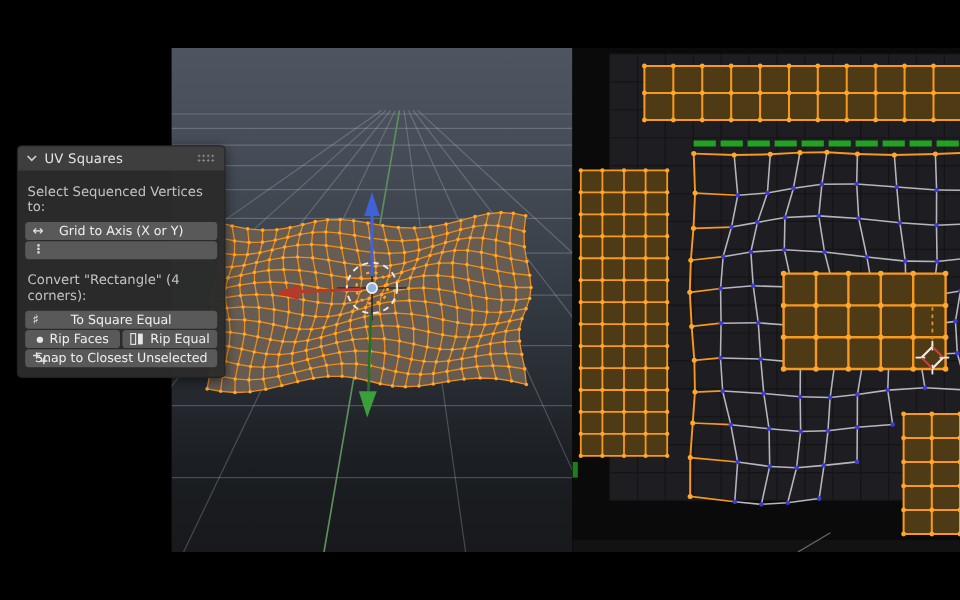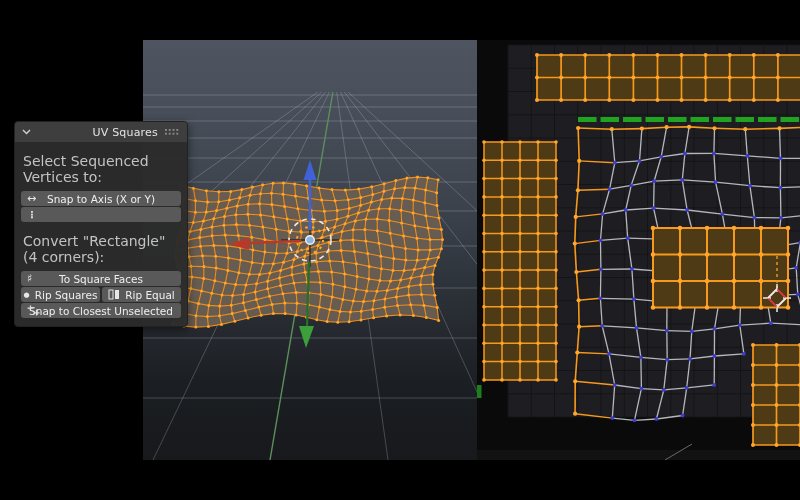--- a/index.html
+++ b/index.html
@@ -13,26 +13,26 @@
     background:linear-gradient(180deg,#4e5560 0%,#49505b 14%,#3b424c 40%,#2b3037 62%,#1b1e22 82%,#17191c 100%);}
   #viewport3d svg, #uv-editor svg{position:absolute;left:0;top:0;}
 
   #uv-editor{position:absolute;left:477px;top:40px;width:323px;height:420px;background:#0a0a0a;}
 
   
   #panel{position:absolute;left:14px;top:121px;width:174px;z-index:5;
     background:rgba(43,43,43,0.97);border-radius:4px;border:1px solid #222;
     box-shadow:0 3px 10px rgba(0,0,0,.5);box-sizing:border-box;color:#d8d8d8;}
   .panel-header{height:20px;background:#3e3e3e;border-radius:3px 3px 0 0;
-    display:flex;align-items:center;padding:0 7px;gap:6px;text-align:right;}
+    display:flex;align-items:center;padding:0 7px;gap:6px;}
   .panel-title{font-size:11px;color:#e4e4e4;flex:1;letter-spacing:.2px;}
   .grip{width:16px;height:8px;
     background-image:radial-gradient(circle,#979797 0.9px,transparent 1.05px);
     background-size:3.8px 3.8px;background-position:0 0;opacity:.85;}
-  .panel-label{margin:11px 8px 6px 8px;font-size:14px;color:#c3c3c3;}
+  .panel-label{margin:11px 8px 6px 8px;font-size:11px;color:#c3c3c3;}
   .pbtn{margin:0 6px 1px 6px;height:15px;background:#595959;border-radius:3px;
     position:relative;display:flex;align-items:center;justify-content:center;
     font-size:10.5px;color:#efefef;cursor:default;}
   .pbtn .btn-icon{position:absolute;left:6px;display:flex;align-items:center;color:#e6e6e6;}
   .btn-duo{display:flex;gap:2px;margin:0 6px 1px 6px;}
   .btn-duo .pbtn{flex:1;margin:0;gap:5px;}
   .btn-duo .pbtn .btn-icon{position:static;}
   .panel-pad-bottom{height:7px;}
   .glyph-arrow{font-size:11px;}
   .glyph-dots{font-size:10px;font-weight:bold;letter-spacing:0;}
@@ -1044,38 +1044,38 @@
       <polyline points="1,1 4.5,4.6 8,1" stroke="#cfcfcf" stroke-width="1.4" fill="none"></polyline>
     </svg>
     <span class="panel-title">UV Squares</span>
     <div class="grip"></div>
   </div>
 
   <div class="panel-label">Select Sequenced Vertices to:</div>
 
   <div class="pbtn">
     <span class="btn-icon glyph-arrow">↔</span>
-    <span>Snap to Axis (X or Y)</span>
+    <span>Grid to Axis (X or Y)</span>
   </div>
   <div class="pbtn">
     <span class="btn-icon glyph-dots">⋮</span>
   </div>
 
   <div class="panel-label">Convert "Rectangle" (4 corners):</div>
 
   <div class="pbtn">
     <span class="btn-icon glyph-sharp">♯</span>
-    <span>To Square Faces</span>
+    <span>To Square Equal</span>
   </div>
 
 
   <div class="btn-duo">
     <div class="pbtn">
       <span class="btn-icon glyph-dot">●</span>
-      <span>Rip Squares</span>
+      <span>Rip Faces</span>
     </div>
     <div class="pbtn">
       <span class="btn-icon">
         <svg width="12" height="11">
           <rect x="1" y="1" width="4" height="9" fill="none" stroke="#e0e0e0" stroke-width="1"></rect>
           <rect x="7" y="1" width="4" height="9" fill="#e8e8e8"></rect>
         </svg>
       </span>
       <span>Rip Equal</span>
     </div>

